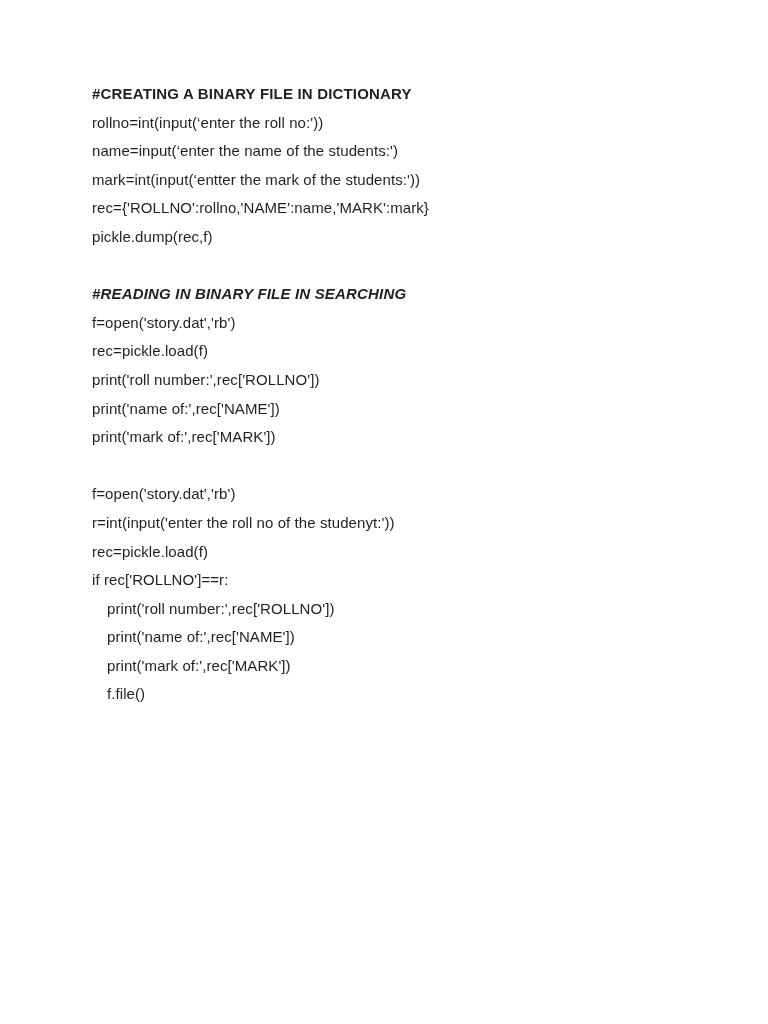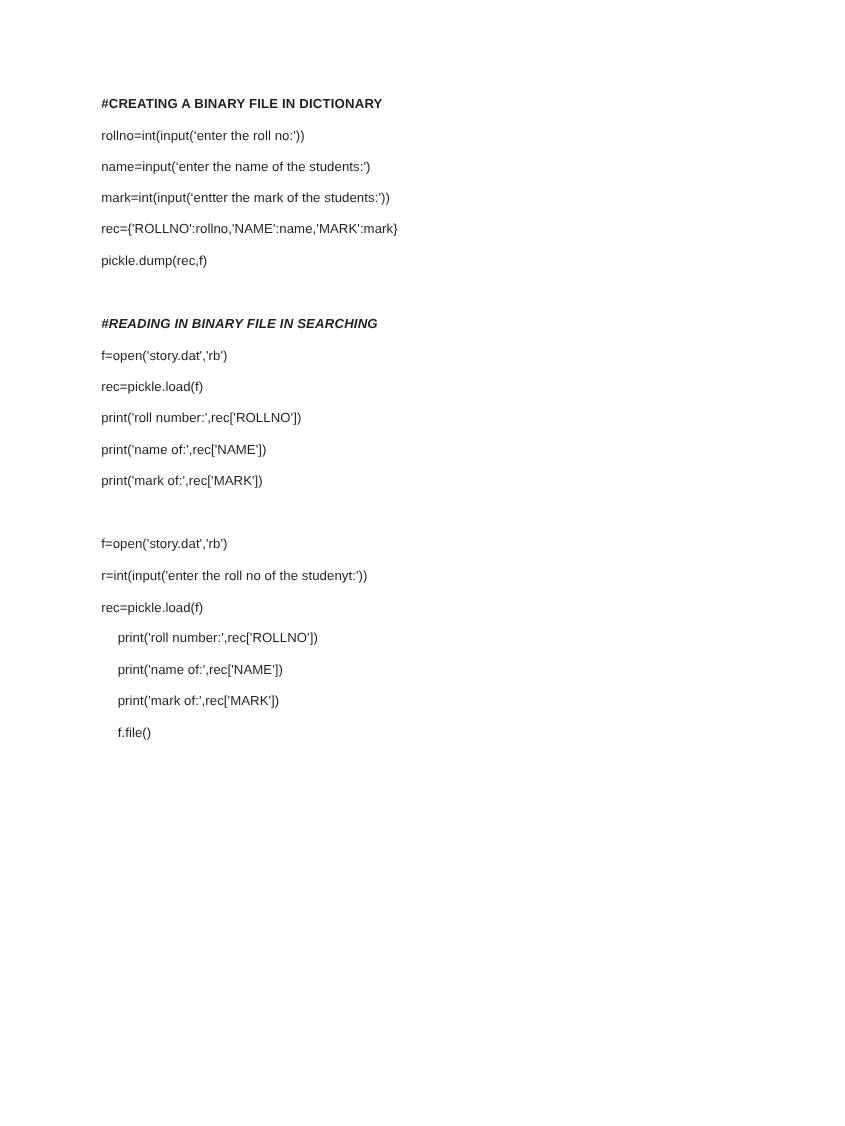--- a/index.html
+++ b/index.html
@@ -22,21 +22,21 @@
     overflow: hidden;
     box-sizing: border-box;
   }
   .doc-body {
     position: absolute;
     left: 92px;
     top: 80px;
     width: 560px;
   }
   .line {
-    font-size: 12px;
+    font-size: 15px;
     line-height: 28.6px;
     letter-spacing: 0.005em;
     white-space: pre;
     color: #231f20;
     min-height: 28.6px;
   }
   .line.heading {
     font-weight: bold;
     letter-spacing: 0.012em;
   }
@@ -73,19 +73,20 @@
     <div class="line">rec=pickle.load(f)</div>
     <div class="line">print('roll number:',rec['ROLLNO'])</div>
     <div class="line">print('name of:',rec['NAME'])</div>
     <div class="line">print('mark of:',rec['MARK'])</div>
 
     <div class="line spacer"></div>
 
     <div class="line">f=open('story.dat','rb')</div>
     <div class="line">r=int(input('enter the roll no of the studenyt:'))</div>
     <div class="line">rec=pickle.load(f)</div>
+    <div class="line">if rec['ROLLNO']==r:</div>
     <div class="line indent-1">print('roll number:',rec['ROLLNO'])</div>
     <div class="line indent-1">print('name of:',rec['NAME'])</div>
     <div class="line indent-1">print('mark of:',rec['MARK'])</div>
     <div class="line indent-1">f.file()</div>
 
   </div>
 </div>
 
 </body></html>

